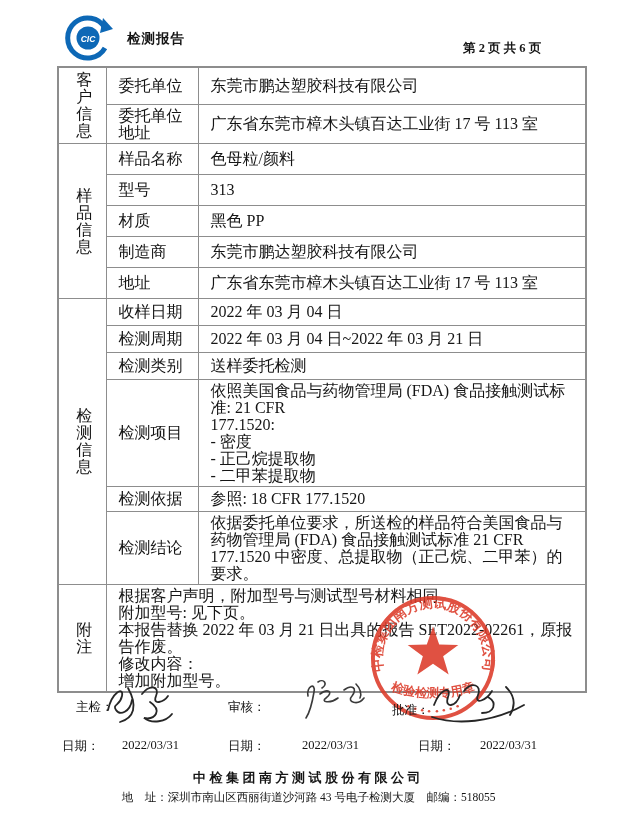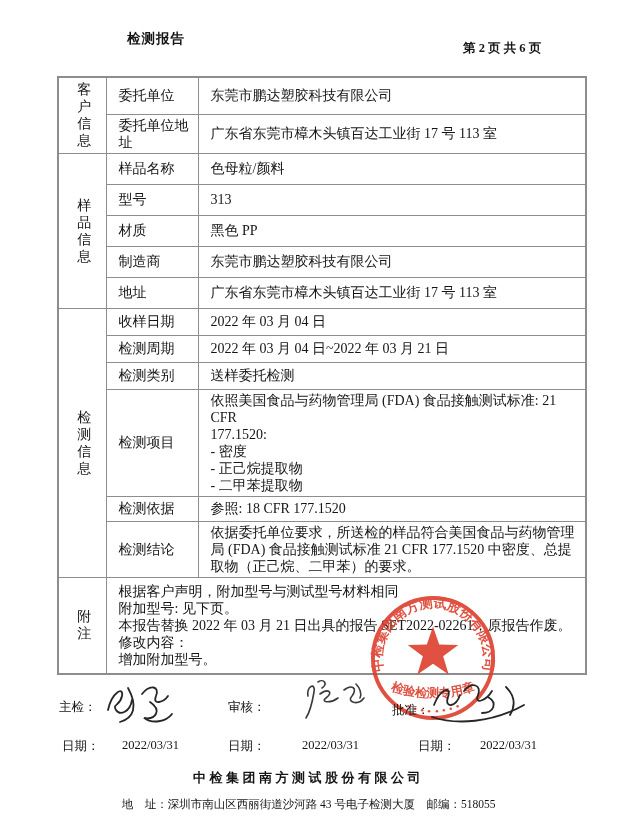--- a/index.html
+++ b/index.html
@@ -6,48 +6,56 @@
   .page{position:relative;width:617px;height:840px;background:#fff;overflow:hidden;
         font-family:"Liberation Serif","DejaVu Serif",serif;color:#151515;}
 
   
   .logo{position:absolute;left:62px;top:14px;width:52px;height:50px;}
   .doc-title{position:absolute;left:127px;top:30px;font-size:13.5px;font-weight:bold;letter-spacing:1px;}
   .report-no{position:absolute;left:234px;top:31px;font-size:12.5px;font-weight:bold;}
   .page-info{position:absolute;left:463px;top:40px;font-size:12.5px;font-weight:bold;}
 
   
-  table.report{position:absolute;left:57px;top:76px;width:530px;border-collapse:collapse;
-               table-layout:fixed;font-size:14px;border:2px solid #8d8d8d;}
+  table.report{position:absolute;left:57px;top:66px;width:530px;border-collapse:collapse;
+               table-layout:fixed;font-size:16px;border:2px solid #8d8d8d;}
   table.report td{border:1px solid #8d8d8d;padding:2px 8px 2px 12px;line-height:17px;vertical-align:middle;}
   td.sec{padding:0;text-align:center;white-space:pre-line;line-height:21px;}
   td.val{white-space:pre-line;}
   tr.rh37{height:37px;} tr.rh31{height:31px;} tr.rh27{height:27px;}
   tr.rh86{height:86px;} tr.rh25{height:25px;margin-top:24px;} tr.rh52{height:52px;} tr.rh97{height:97px;}
 
   
   .stamp{position:absolute;left:369px;top:594px;width:128px;height:128px;opacity:.88;z-index:5;}
 
   
   .sig-label{position:absolute;font-size:12.5px;z-index:6;}
   .sig{position:absolute;z-index:7;}
   .date-label{position:absolute;font-size:12.5px;}
   .date-value{position:absolute;font-size:12.5px;}
 
   
   .footer{position:absolute;left:0;right:0;top:769px;text-align:center;}
   .f-company{font-size:13px;font-weight:bold;letter-spacing:3.5px;}
-  .f-line{font-size:11.5px;margin-top:10px;}
+  .f-line{font-size:11.5px;margin-top:3px;}
   .f-link{color:#0000cc;text-decoration:underline;cursor:pointer;}
 </style>
 </head>
 <body>
 
 <div class="page">
 
+  <div class="logo">
+    <svg width="52" height="50" viewBox="0 0 52 50">
+      <path d="M 43,14 A 20,20 0 1 0 43,34" fill="none" stroke="#0d68b6" stroke-width="5"></path>
+      <polygon points="41,4 51,15 38,19" fill="#0d68b6"></polygon>
+      <circle cx="26" cy="24" r="11.5" fill="#0d68b6"></circle>
+      <text x="26" y="27.5" text-anchor="middle" font-size="8.5" font-weight="bold" font-style="italic" fill="#ffffff" font-family="Liberation Sans, sans-serif">CIC</text>
+    </svg>
+  </div>
   <div class="doc-title">检测报告</div>
   <div class="page-info">第 2 页 共 6 页</div>
 
   <table class="report">
     <colgroup>
         <col style="width:48px">
         <col style="width:92px">
         <col>
       </colgroup>
 
@@ -152,21 +160,21 @@
         <circle cx="47" cy="116.5" r="1.3"></circle>
       <circle cx="54" cy="118" r="1.3"></circle>
         <circle cx="61" cy="119" r="1.3"></circle>
       <circle cx="69" cy="119" r="1.3"></circle>
         <circle cx="76" cy="118" r="1.3"></circle>
       <circle cx="83" cy="116.5" r="1.3"></circle>
         <circle cx="90" cy="114" r="1.3"></circle>
     </g>
   </svg>
 
-  <div class="sig-label" style="left:59px;top:699px">主检：</div>
+  <div class="sig-label" style="left:76px;top:699px">主检：</div>
   <svg class="sig" style="left:98px;top:680px" width="85" height="45" viewBox="0 0 85 45">
     <g fill="none" stroke="#262626" stroke-width="1.8" stroke-linecap="round">
       <path d="M10 30 C14 12 26 6 24 16 C22 26 14 24 18 30 C22 36 32 32 34 20"></path>
       <path d="M30 8 C40 26 36 38 22 42"></path>
       <path d="M44 14 C52 4 62 6 58 16 C54 26 66 22 70 16"></path>
       <path d="M52 22 C64 30 58 40 46 38 C54 44 68 42 74 34"></path>
     </g>
   </svg>
 
   <div class="sig-label" style="left:228px;top:699px">审核：</div>

